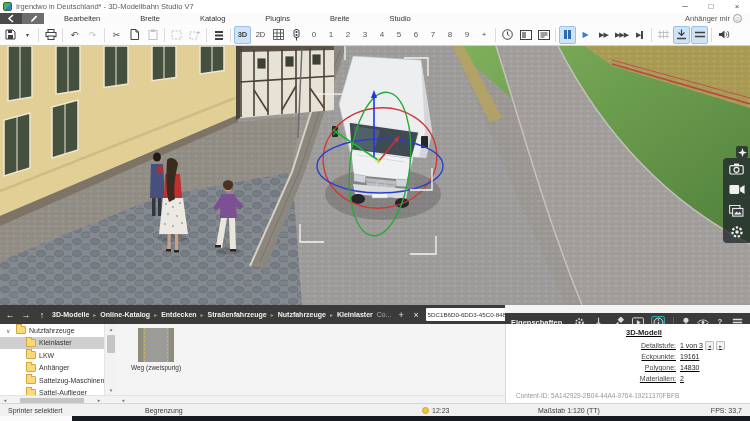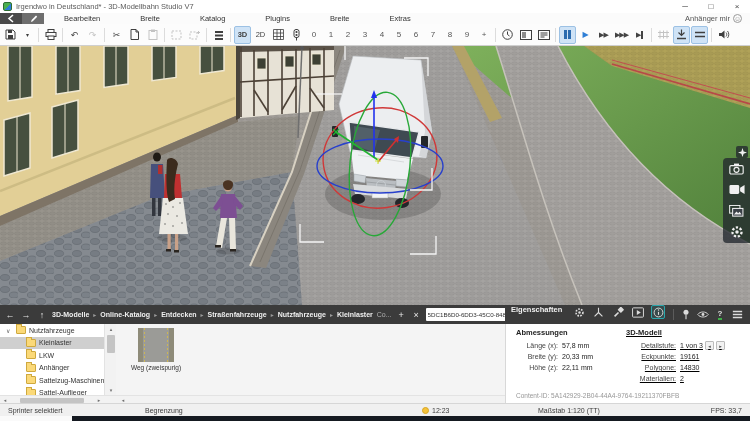--- a/index.html
+++ b/index.html
@@ -56,21 +56,21 @@
     padding:0 4px; gap:4px; white-space:nowrap; overflow:hidden; }
   .crumb-nav { color:#e3e3e3; font-size:9px; width:12px; text-align:center; flex:none; }
   .crumb-item { color:#f0f0f0; font-size:7px; font-weight:bold; flex:none; }
   .crumb-sep { color:#9a9a9a; font-size:6px; flex:none; }
   .crumb-trunc { color:#b0b0b0; font-size:7px; flex:none; }
   .crumb-btn { color:#e8e8e8; font-size:9px; flex:none; width:11px; text-align:center; }
   .id-field { margin-left:auto; flex:none; width:100px; height:13px; background:#fff; border-radius:1px; display:flex; align-items:center;
     padding:0 2px; gap:2px; }
   .id-text { font-size:6.2px; color:#333; white-space:nowrap; overflow:hidden; flex:1; }
 
-  .prophead { position:absolute; left:505px; top:0; width:245px; height:19px; background:#3b3b3b; display:flex; 
+  .prophead { position:absolute; left:505px; top:8px; width:245px; height:19px; background:#3b3b3b; display:flex; align-items:center;
     padding:0 6px; gap:6px; }
   .prop-title { color:#f2f2f2; font-size:7.5px; font-weight:bold; margin-right:4px; }
   .ph-icon { width:14px; height:14px; display:flex; align-items:center; justify-content:center; border:1px solid transparent; border-radius:2px; }
   .ph-icon.active { border-color:#2aa7ad; background:rgba(42,167,173,.15); }
   .ph-sep { width:1px; height:11px; background:#5c5c5c; margin:0 2px; }
   .ph-right { margin-left:auto; display:flex; gap:3px; align-items:center; }
   .help-glyph { color:#e0e0e0; font-size:8px; font-weight:bold; border-bottom:2px solid #3fae49; line-height:9px; }
 
   .catbody { position:absolute; left:0; top:19px; width:505px; height:79px; background:#f4f4f4; overflow:hidden; }
   .tree { position:absolute; left:0; top:0; width:104px; height:79px; background:#fff; overflow:hidden; }
@@ -136,21 +136,21 @@
     <div class="nav-dark nav-edit">
       <svg width="9" height="9" viewBox="0 0 9 9">
           <path d="M2,8 L2.6,6 L7,1.6 L8.2,2.8 L3.8,7.2 Z" fill="#fff"></path>
         </svg>
     </div>
     <span class="menu-item">Bearbeiten</span>
     <span class="menu-item">Breite</span>
     <span class="menu-item">Katalog</span>
     <span class="menu-item">Plugins</span>
     <span class="menu-item">Breite</span>
-    <span class="menu-item">Extras</span>
+    <span class="menu-item">Studio</span>
     <div class="like-wrap">
       <span class="like-label">Anhänger mir</span>
       <span class="like-circle">☺</span>
     </div>
   </div>
 
   <div class="toolbar">
     <span class="tb">
       <svg width="11" height="11" viewBox="0 0 11 11">
           <path d="M1,1 H8 L10,3 V10 H1 Z" fill="none" stroke="currentColor"></path>
@@ -660,35 +660,20 @@
           </svg>
           <span class="thumb-label">Weg (zweispurig)</span>
         </div>
       </div>
       <div class="hscroll-thumbs">
         <span class="hs-arrow" style="left:2px;">◂</span>
       </div>
     </div>
 
     <div class="propbody">
-      <div class="pcol pcol1">
-        <div class="sec-title">Abmessungen</div>
-        <div class="prow">
-            <span class="plabel">Länge (x):</span>
-            <span class="pvalue">57,8 mm</span>
-          </div>
-        <div class="prow">
-            <span class="plabel">Breite (y):</span>
-            <span class="pvalue">20,33 mm</span>
-          </div>
-        <div class="prow">
-            <span class="plabel">Höhe (z):</span>
-            <span class="pvalue">22,11 mm</span>
-          </div>
-      </div>
       <div class="pcol pcol2">
         <div class="sec-title">3D-Modell</div>
         <div class="prow">
           <span class="plabel">Detailstufe:</span>
           <span class="pvalue">
             <span>1 von 3</span>
             <span class="stepper">◂</span>
             <span class="stepper">▸</span>
           </span>
         </div>

